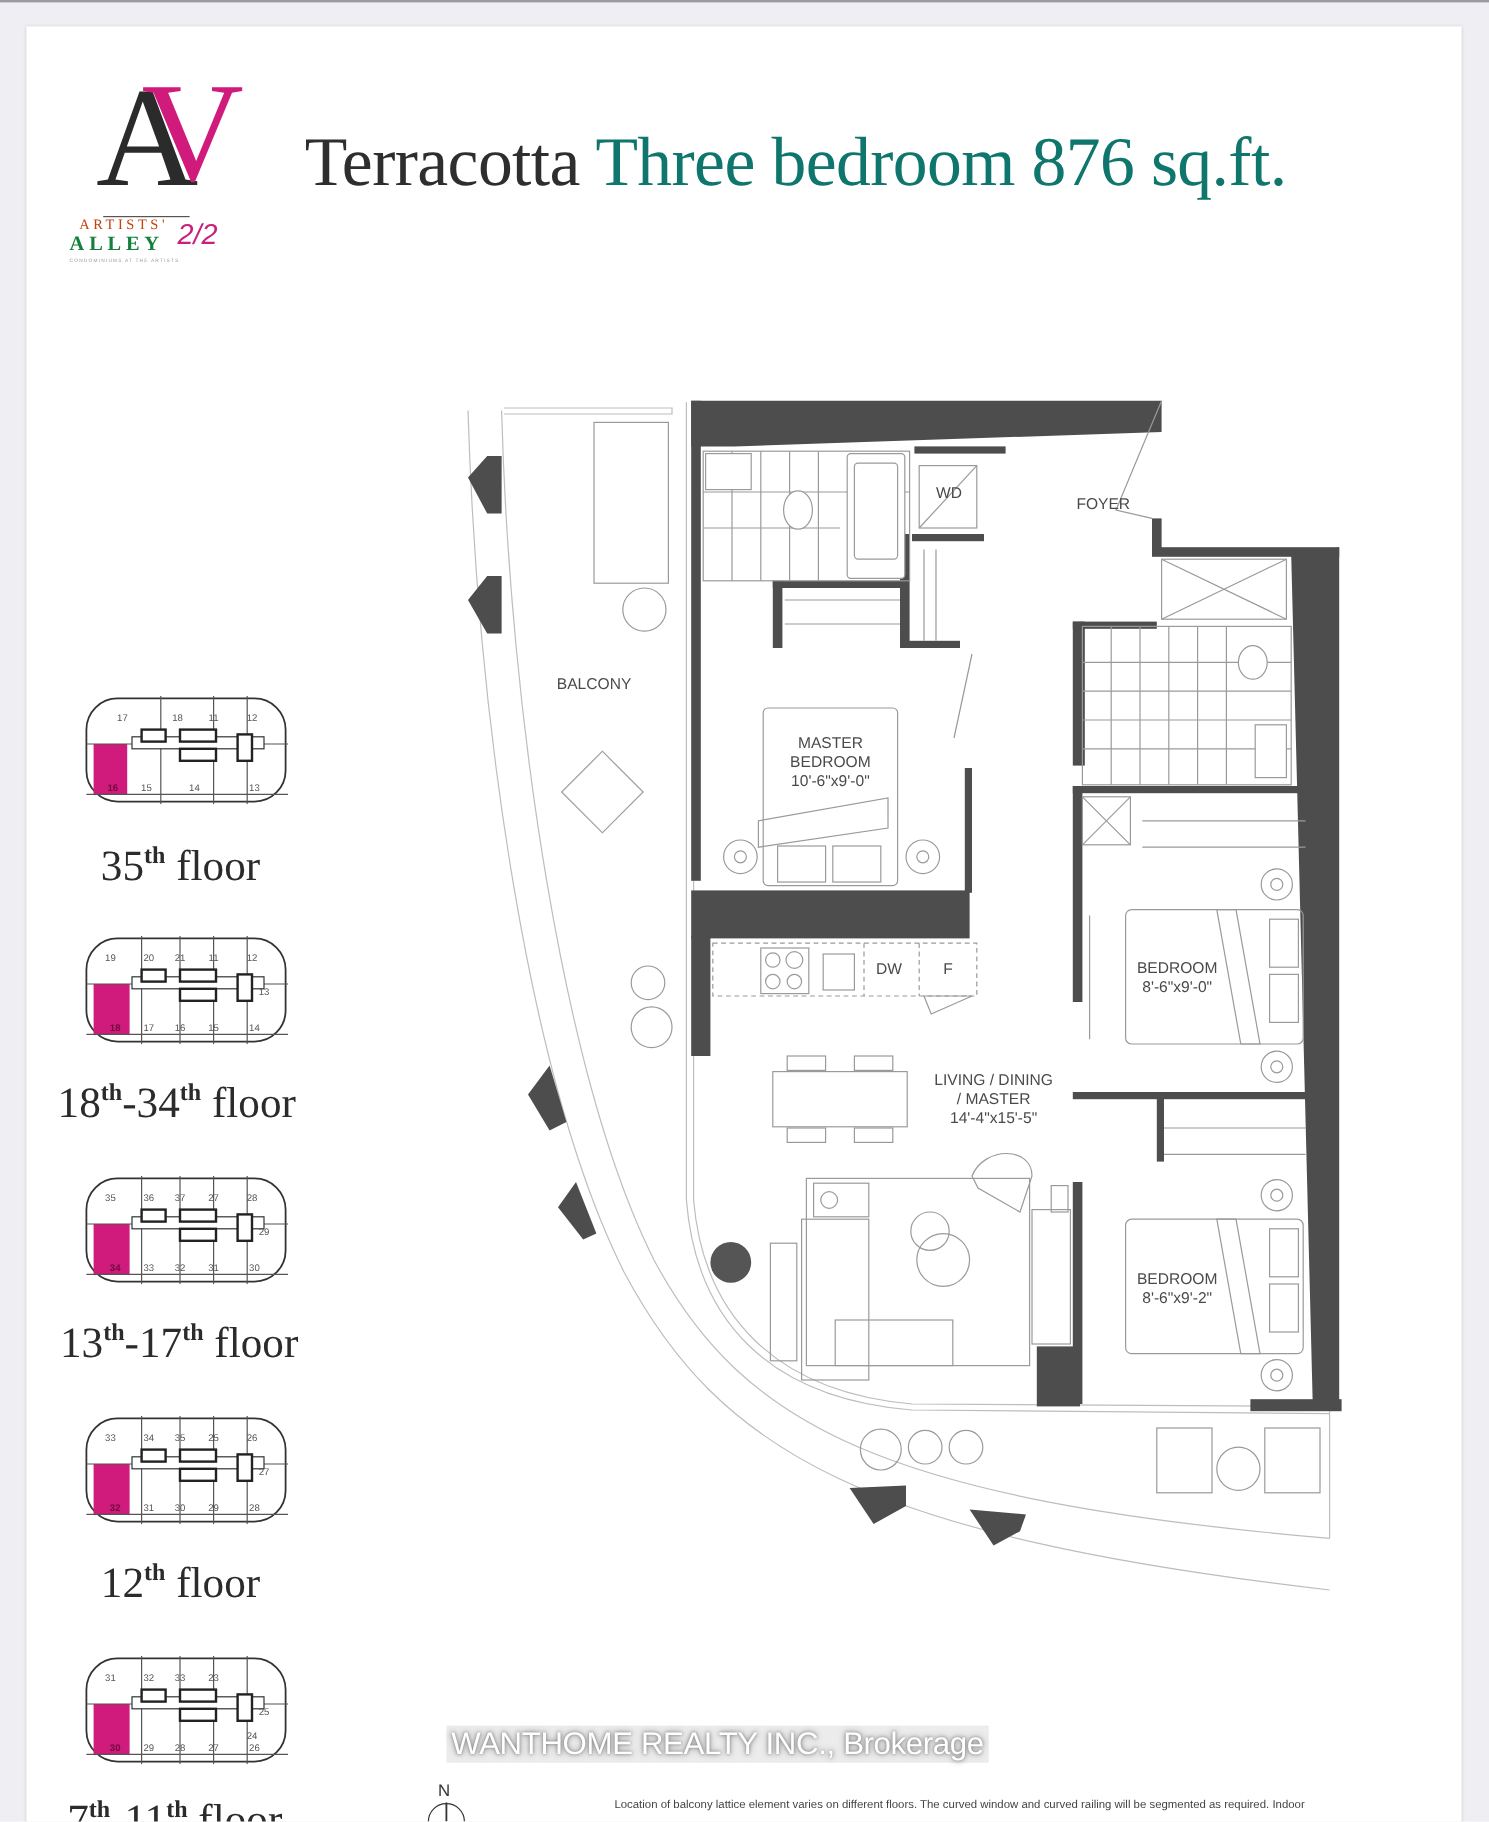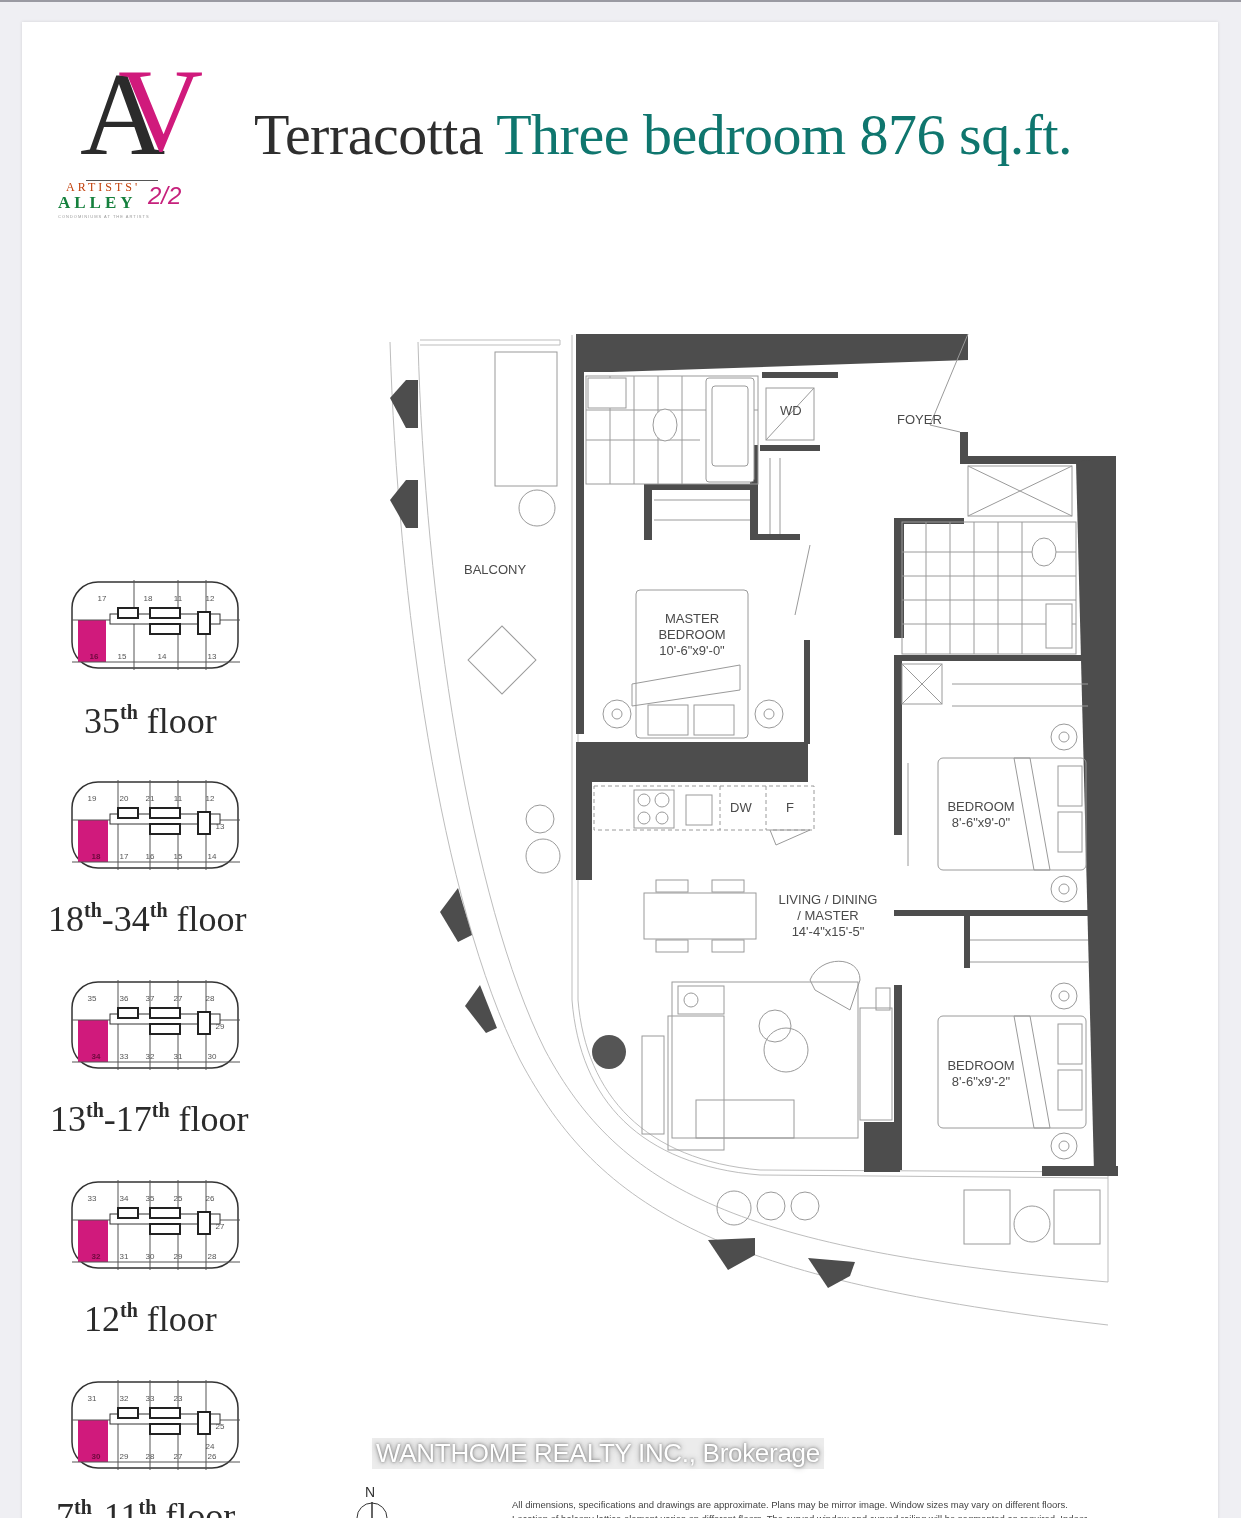--- a/index.html
+++ b/index.html
@@ -405,15 +405,14 @@
 
 <div class="north">
   <span class="north-label">N</span>
   <svg width="34" height="34" style="position:absolute;left:0;top:16px;">
     <path d="M2 18 A 15 15 0 0 1 32 18" fill="none" stroke="#333" stroke-width="1"></path>
     <line x1="17" y1="2" x2="17" y2="18" stroke="#333" stroke-width="1.5"></line>
   </svg>
 </div>
 
 <div class="disclaimer">
-  <div>All dimensions, specifications and drawings are approximate. Plans may be mirror image. Window sizes may vary on different floors.</div>
   <div>Location of balcony lattice element varies on different floors. The curved window and curved railing will be segmented as required. Indoor</div>
 </div>
 
 </body></html>

